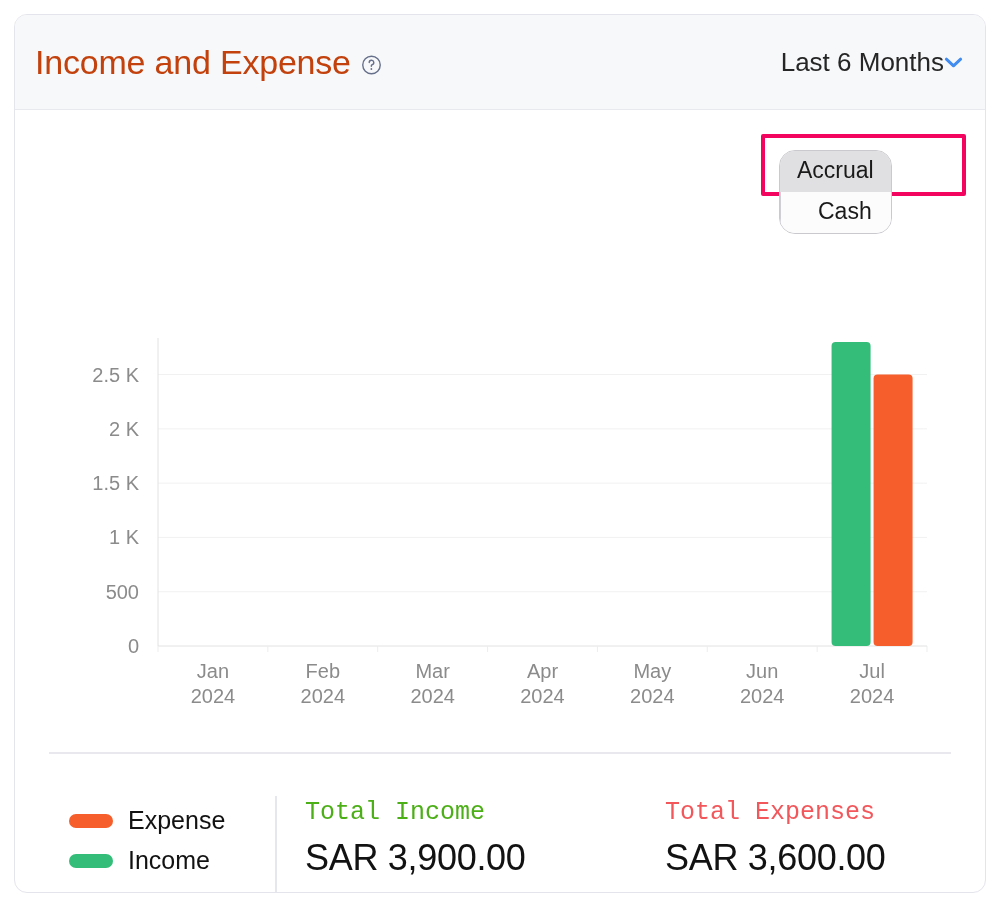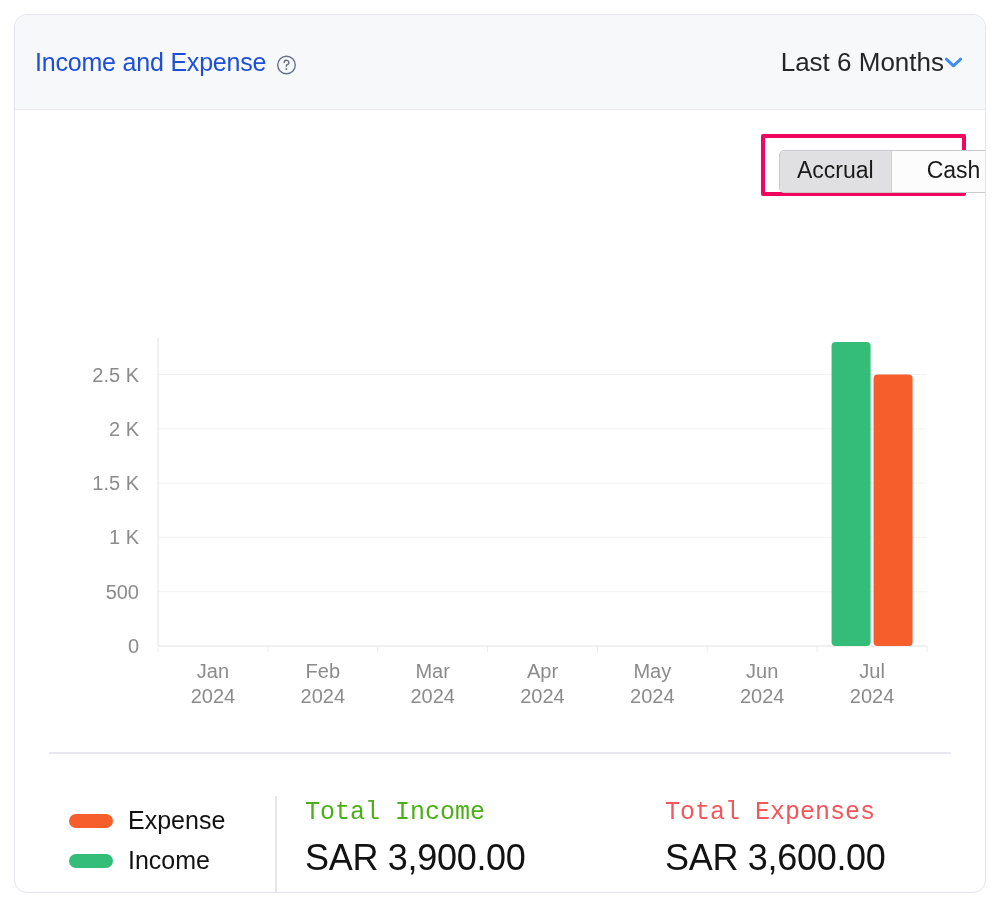--- a/index.html
+++ b/index.html
@@ -49,23 +49,23 @@
     position: absolute;
     left: 20px;
     top: 50%;
     transform: translateY(-50%);
     display: flex;
     align-items: center;
     gap: 10px;
   }
 
   .page-title {
-    font-size: 25px;
+    font-size: 34px;
     font-weight: 400;
-    color: #1d4ed8;
+    color: #c2410c;
     letter-spacing: -0.2px;
     white-space: nowrap;
   }
 
   .help-icon {
     width: 21px;
     height: 21px;
     flex: 0 0 auto;
     margin-top: 5px;
     color: #67708b;
@@ -113,23 +113,24 @@
     border: 4px solid #f3055f;
     border-radius: 2px;
   }
 
   .toggle-group {
     position: absolute;
     left: 14px;
     top: 12px;
     display: flex;
     border: 1px solid #c9c9ce;
-    border-radius: 5px;
+    border-radius: 16px;
     overflow: hidden;
     background: #fdfdfd;
+    flex-direction: column;
   }
 
   .toggle-btn {
     font-family: "Liberation Sans", sans-serif;
     font-size: 23px;
     line-height: 1;
     color: #1a1a1a;
     padding: 8px 17px 10px 17px;
     background: #fcfcfc;
     border: 0;

